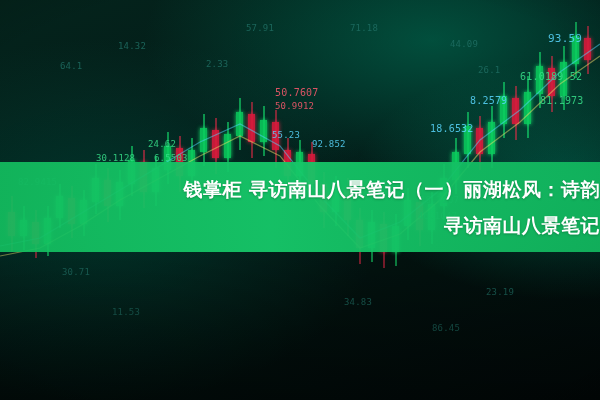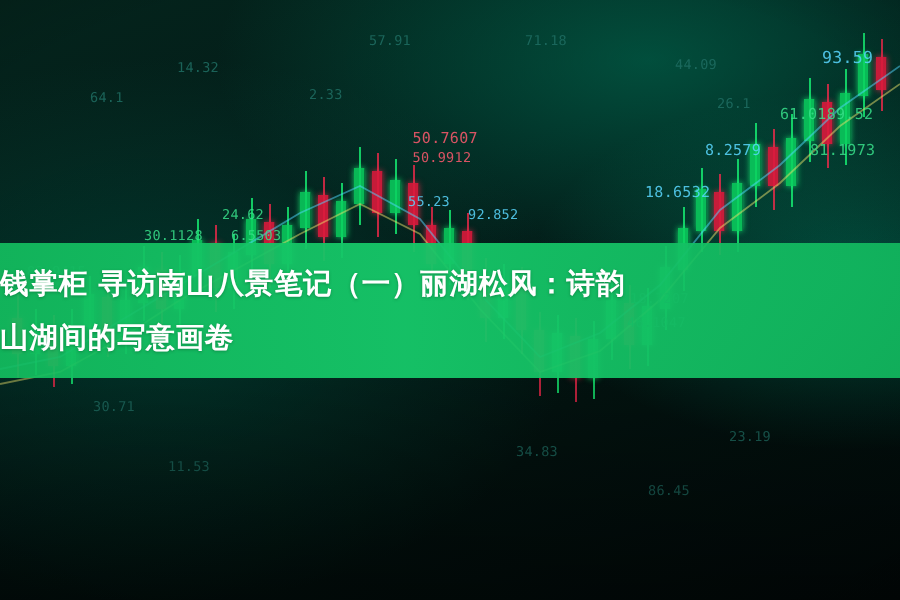--- a/index.html
+++ b/index.html
@@ -88,21 +88,21 @@
     background: linear-gradient(90deg, rgba(19,190,95,0.92) 0%, rgba(22,200,105,0.95) 45%, rgba(18,185,95,0.92) 100%);
   }
   .band-title {
     position: absolute;
     left: 0;
     top: 162px;
     width: 600px;
     height: 90px;
     display: flex;
     flex-direction: column;
-    align-items: flex-start;
+    align-items: flex-end;
     justify-content: center;
     color: #ffffff;
     font-family: "DejaVu Sans", sans-serif;
     font-size: 19px;
     font-weight: 700;
     line-height: 36px;
     text-align: center;
     letter-spacing: 0.5px;
     text-shadow: 0 1px 2px rgba(0,60,30,0.35);
   }
@@ -348,16 +348,16 @@
       <span class="num" style="left: 344px; top: 298px; color: rgb(31, 110, 99); font-size: 9px;">34.83</span>
       <span class="num" style="left: 112px; top: 308px; color: rgb(31, 110, 99); font-size: 9px;">11.53</span>
       <span class="num" style="left: 62px; top: 268px; color: rgb(31, 110, 99); font-size: 9px;">30.71</span>
     </div>
 
   <div class="bg-vignette"></div>
 
   <div class="band"></div>
   <div class="band-title">
     <span class="l1">钱掌柜 寻访南山八景笔记（一）丽湖松风：诗韵</span>
-    <span class="l2">山湖间的写意画卷</span>
+    <span class="l2">寻访南山八景笔记</span>
   </div>
 
 </div>
 
 </body></html>

